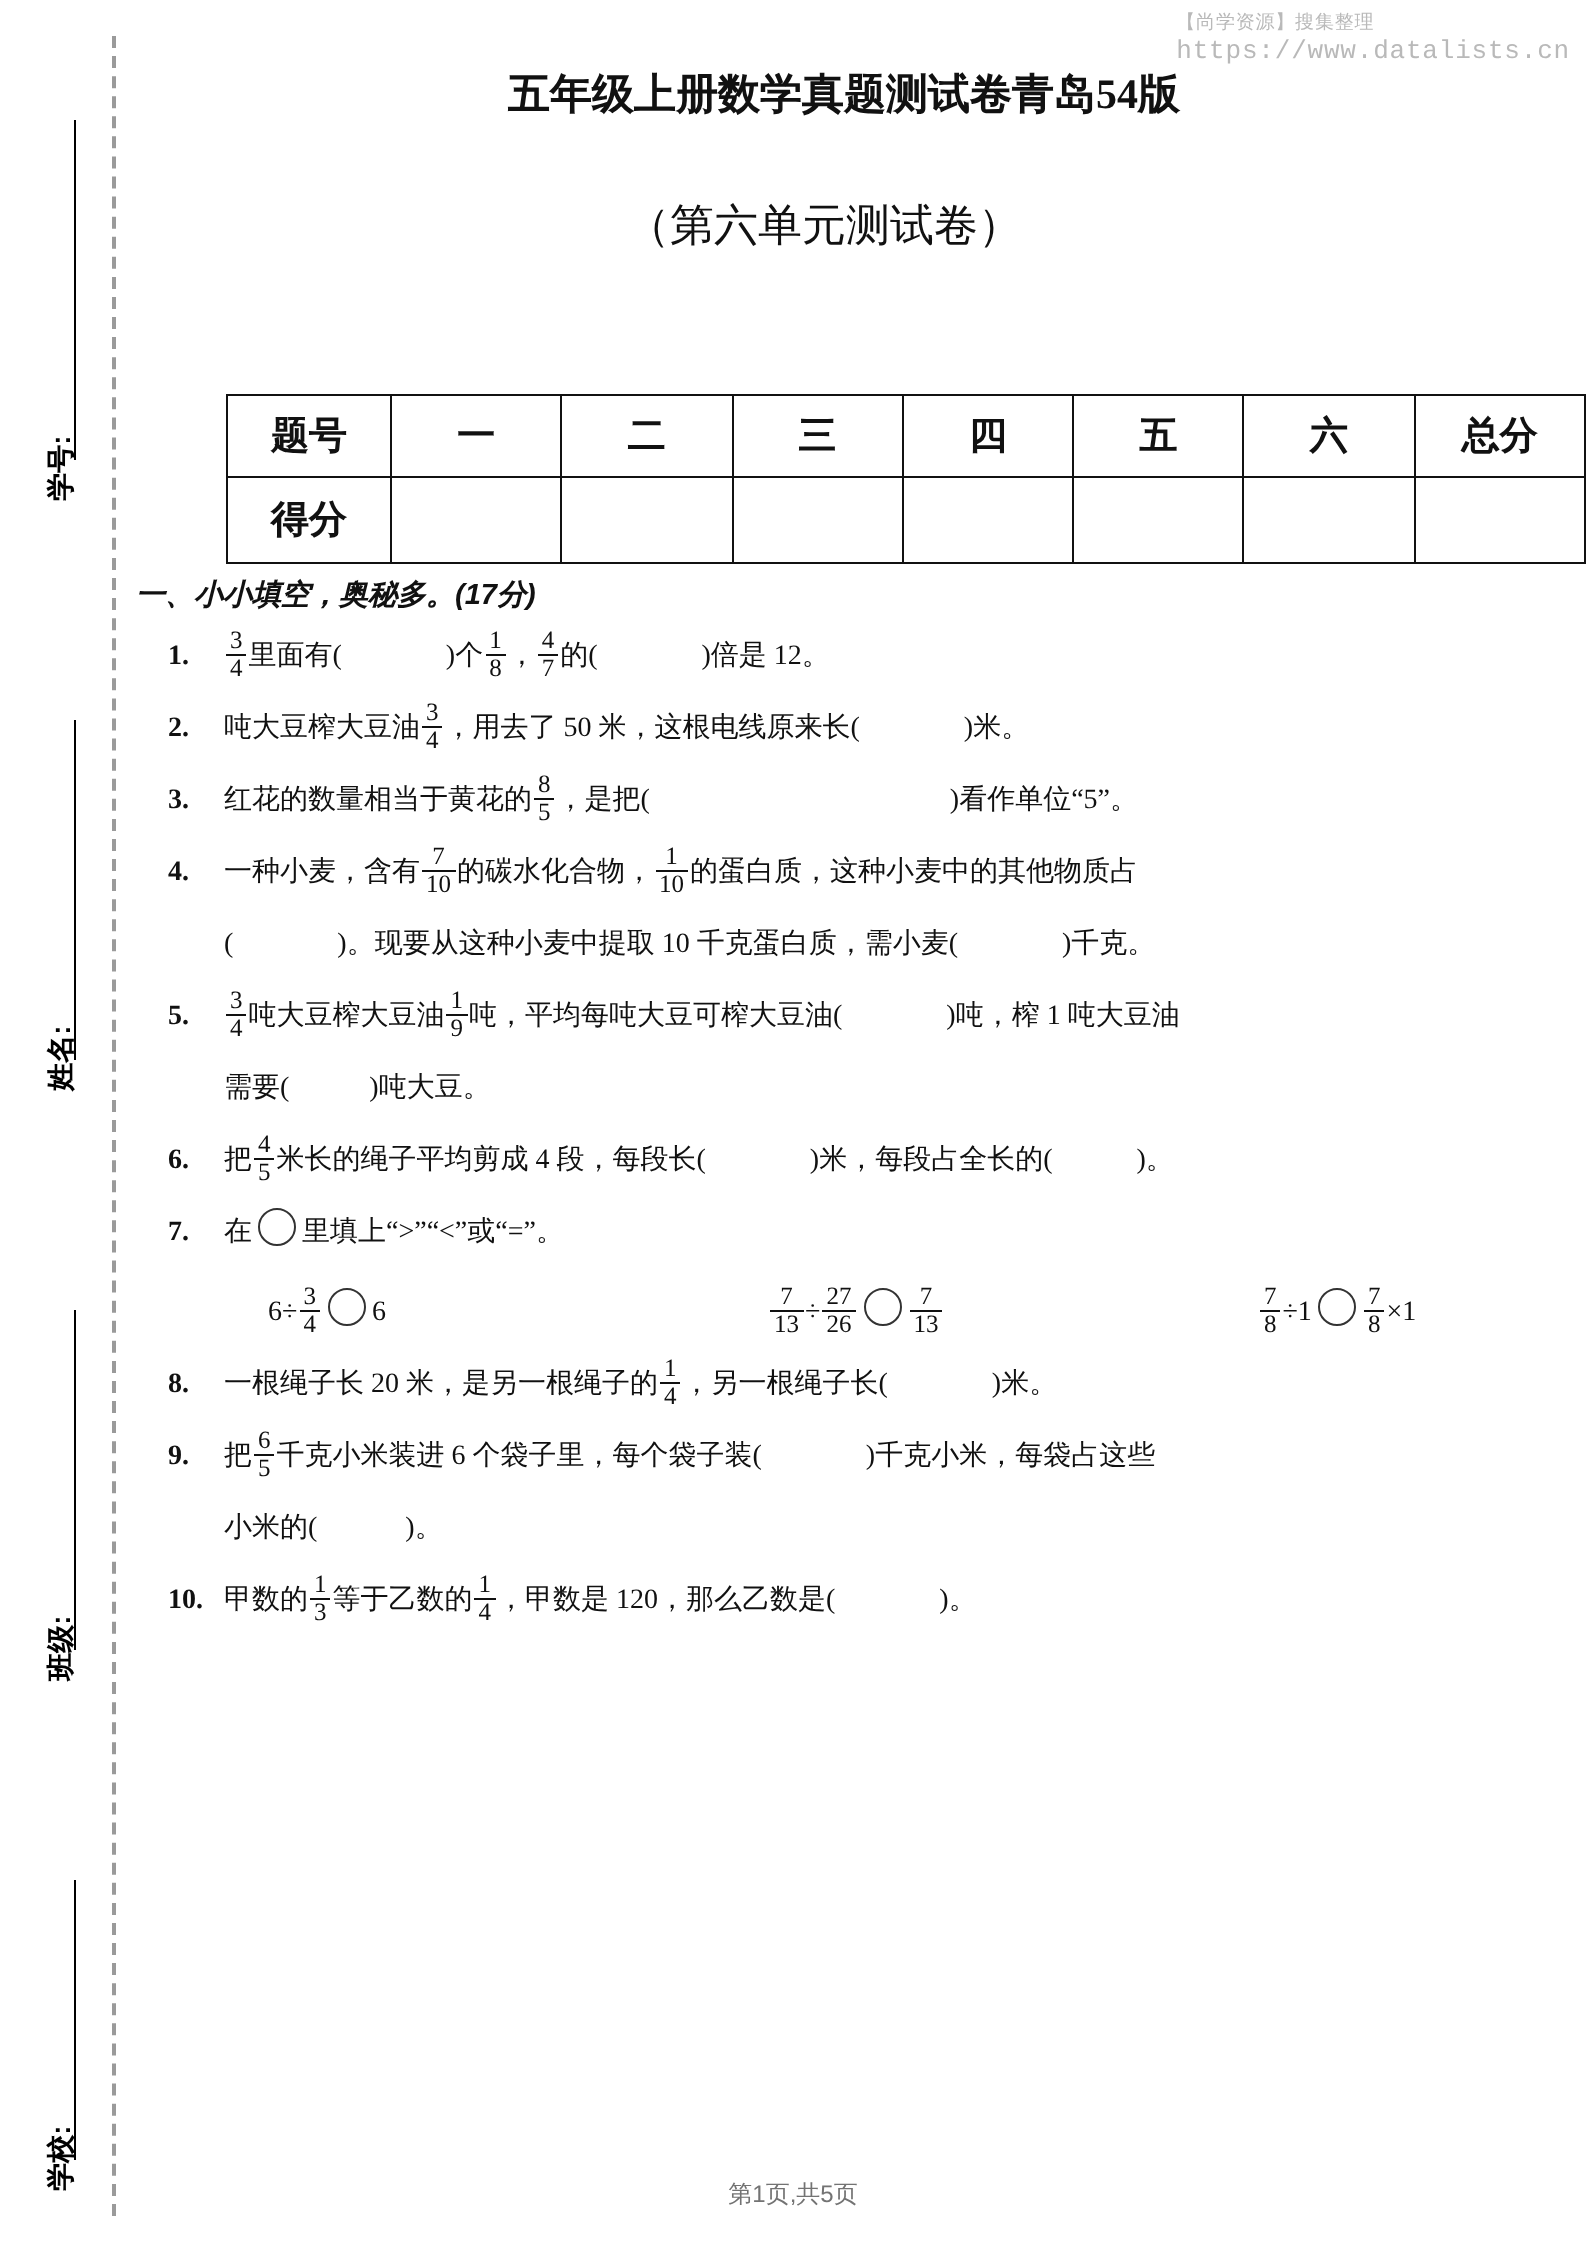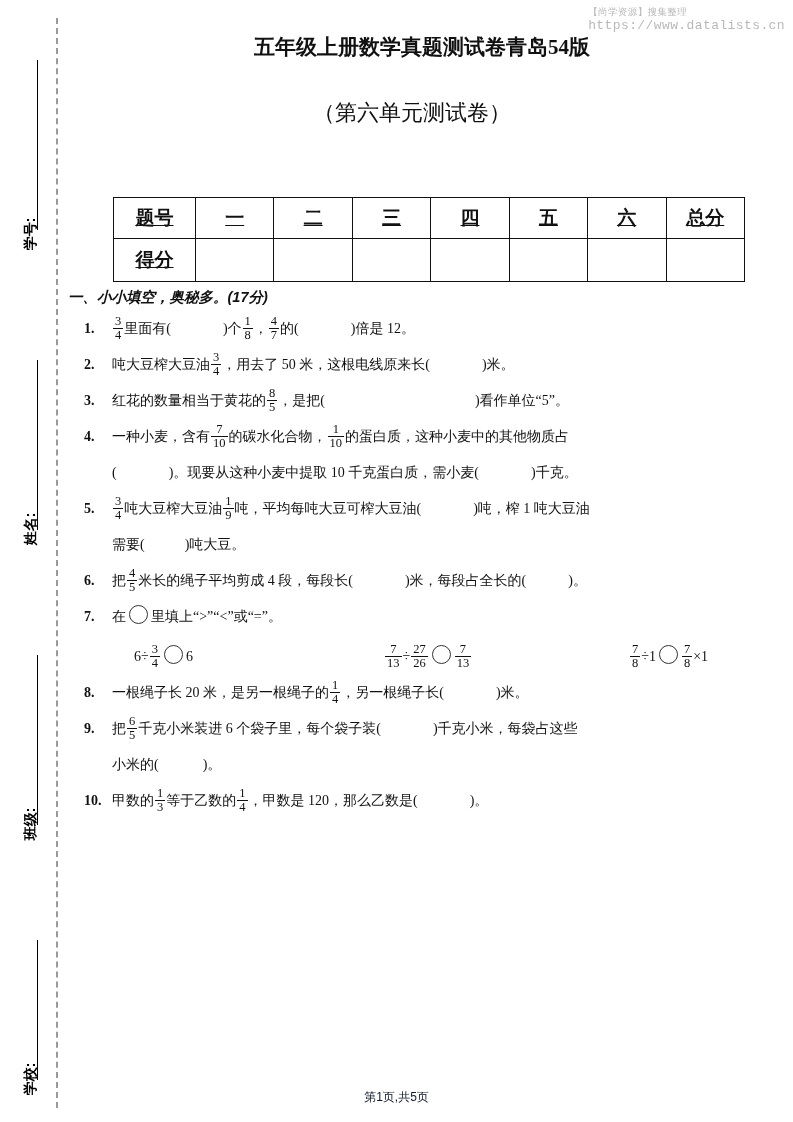--- a/index.html
+++ b/index.html
@@ -56,23 +56,22 @@
   }
   .meta{
     position:absolute;left:0;top:174px;width:748px;
     text-align:right;font-size:14.5px;
     font-family:"Liberation Serif","DejaVu Serif",serif;
   }
 
   
   table.score{
     position:absolute;left:113px;top:197px;
-    width:632px;border-collapse:collapse;
+    width:680px;border-collapse:collapse;
     table-layout:fixed;
-    text-decoration:underline;
   }
   table.score td{
     border:1px solid #111;
     height:38px;
     text-align:center;
     vertical-align:middle;
     font-size:19px;font-weight:bold;
     font-family:"Liberation Serif","DejaVu Serif",serif;
   }
   table.score td.hd{width:79px;}
@@ -113,21 +112,21 @@
   .blankgap{display:inline-block;}
   .circ{
     display:inline-block;width:17px;height:17px;
     border:1.2px solid #333;border-radius:50%;
     vertical-align:-3px;margin:0 3px;
   }
 
   
   .footer{
     position:absolute;left:0;top:1089px;width:793px;
-    text-align:center;font-size:12px;color:#0f172a;
+    text-align:center;font-size:12px;color:#737373;
     font-family:"Liberation Sans","DejaVu Sans",sans-serif;
   }
 </style>
 </head>
 <body>
 
 <div class="page">
 
   <div class="watermark">
     <div class="wm-1">【尚学资源】搜集整理</div>

